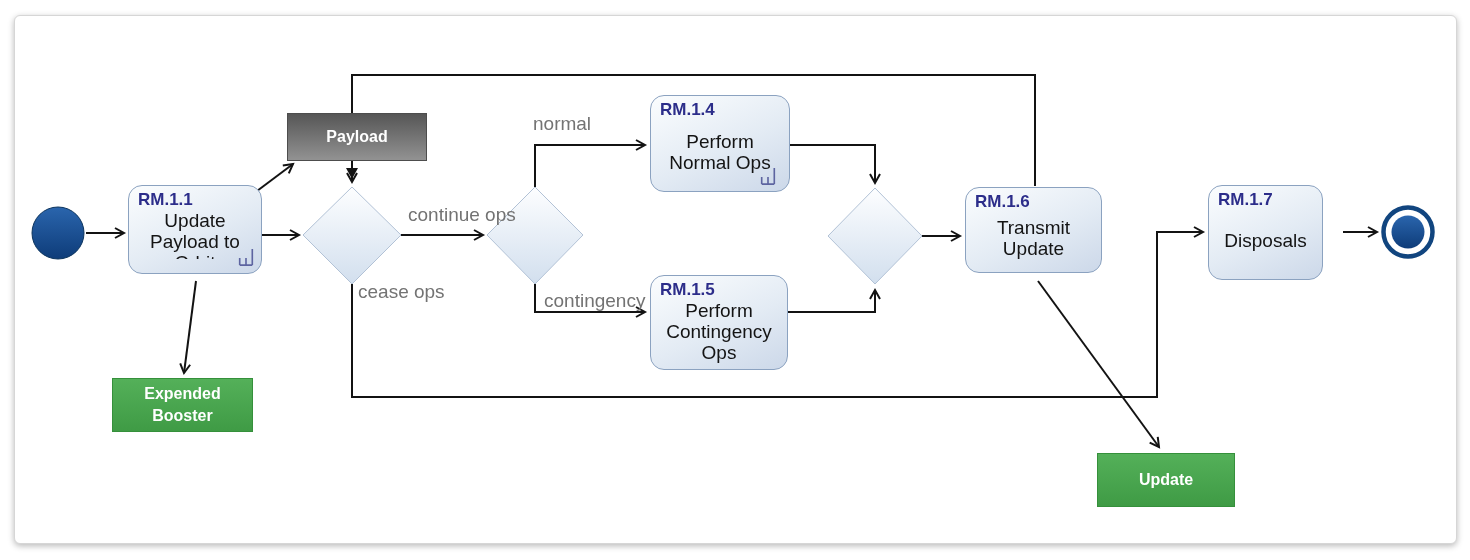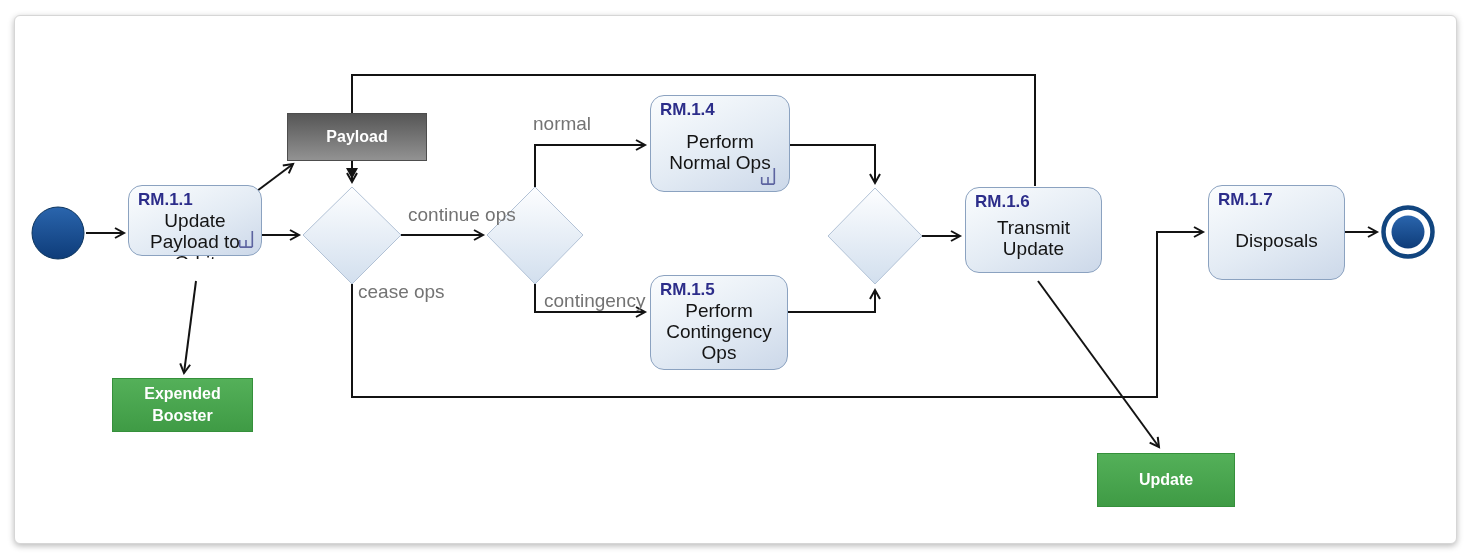--- a/index.html
+++ b/index.html
@@ -87,21 +87,21 @@
     <polygon points="875,188 922,236 875,284 828,236" fill="url(#gDiamond)" stroke="#b2c2d6" stroke-width="1"></polygon>
 
     <circle cx="58" cy="233" r="26" fill="url(#gNode)" stroke="#0d355e" stroke-width="1"></circle>
 
     <g>
       <circle cx="1408" cy="232" r="24.5" fill="#ffffff" stroke="#11457f" stroke-width="4.5"></circle>
       <circle cx="1408" cy="232" r="16.5" fill="url(#gNode)"></circle>
     </g>
   </svg>
 
-  <div class="activity" style="left:128px;top:185px;width:134px;height:71px">
+  <div class="activity" style="left:128px;top:185px;width:134px;height:89px">
     <div class="a-title">RM.1.1</div>
     <div class="a-body clipped">Update
 Payload to
 Orbit</div>
     <svg class="rake" style="right:6px;bottom:5px" width="18" height="22" viewBox="0 0 20 24">
       <path d="M3,21 H17 M3,21 V13 M10,21 V13 M17,21 V3" stroke="#5d64a0" stroke-width="1.8" fill="none"></path>
     </svg>
   </div>
 
   <div class="activity" style="left:650px;top:95px;width:140px;height:97px">
@@ -119,21 +119,21 @@
 Contingency
 Ops</div>
   </div>
 
   <div class="activity" style="left:965px;top:187px;width:137px;height:86px">
     <div class="a-title">RM.1.6</div>
     <div class="a-body">Transmit
 Update</div>
   </div>
 
-  <div class="activity" style="left:1208px;top:185px;width:137px;height:95px">
+  <div class="activity" style="left:1208px;top:185px;width:115px;height:95px">
     <div class="a-title">RM.1.7</div>
     <div class="a-body">Disposals</div>
   </div>
 
   <div class="obj gray" style="left:287px;top:113px;width:140px;height:48px">
     <span>Payload</span>
   </div>
 
   <div class="obj green" style="left:112px;top:378px;width:141px;height:54px">
     <span>Expended

